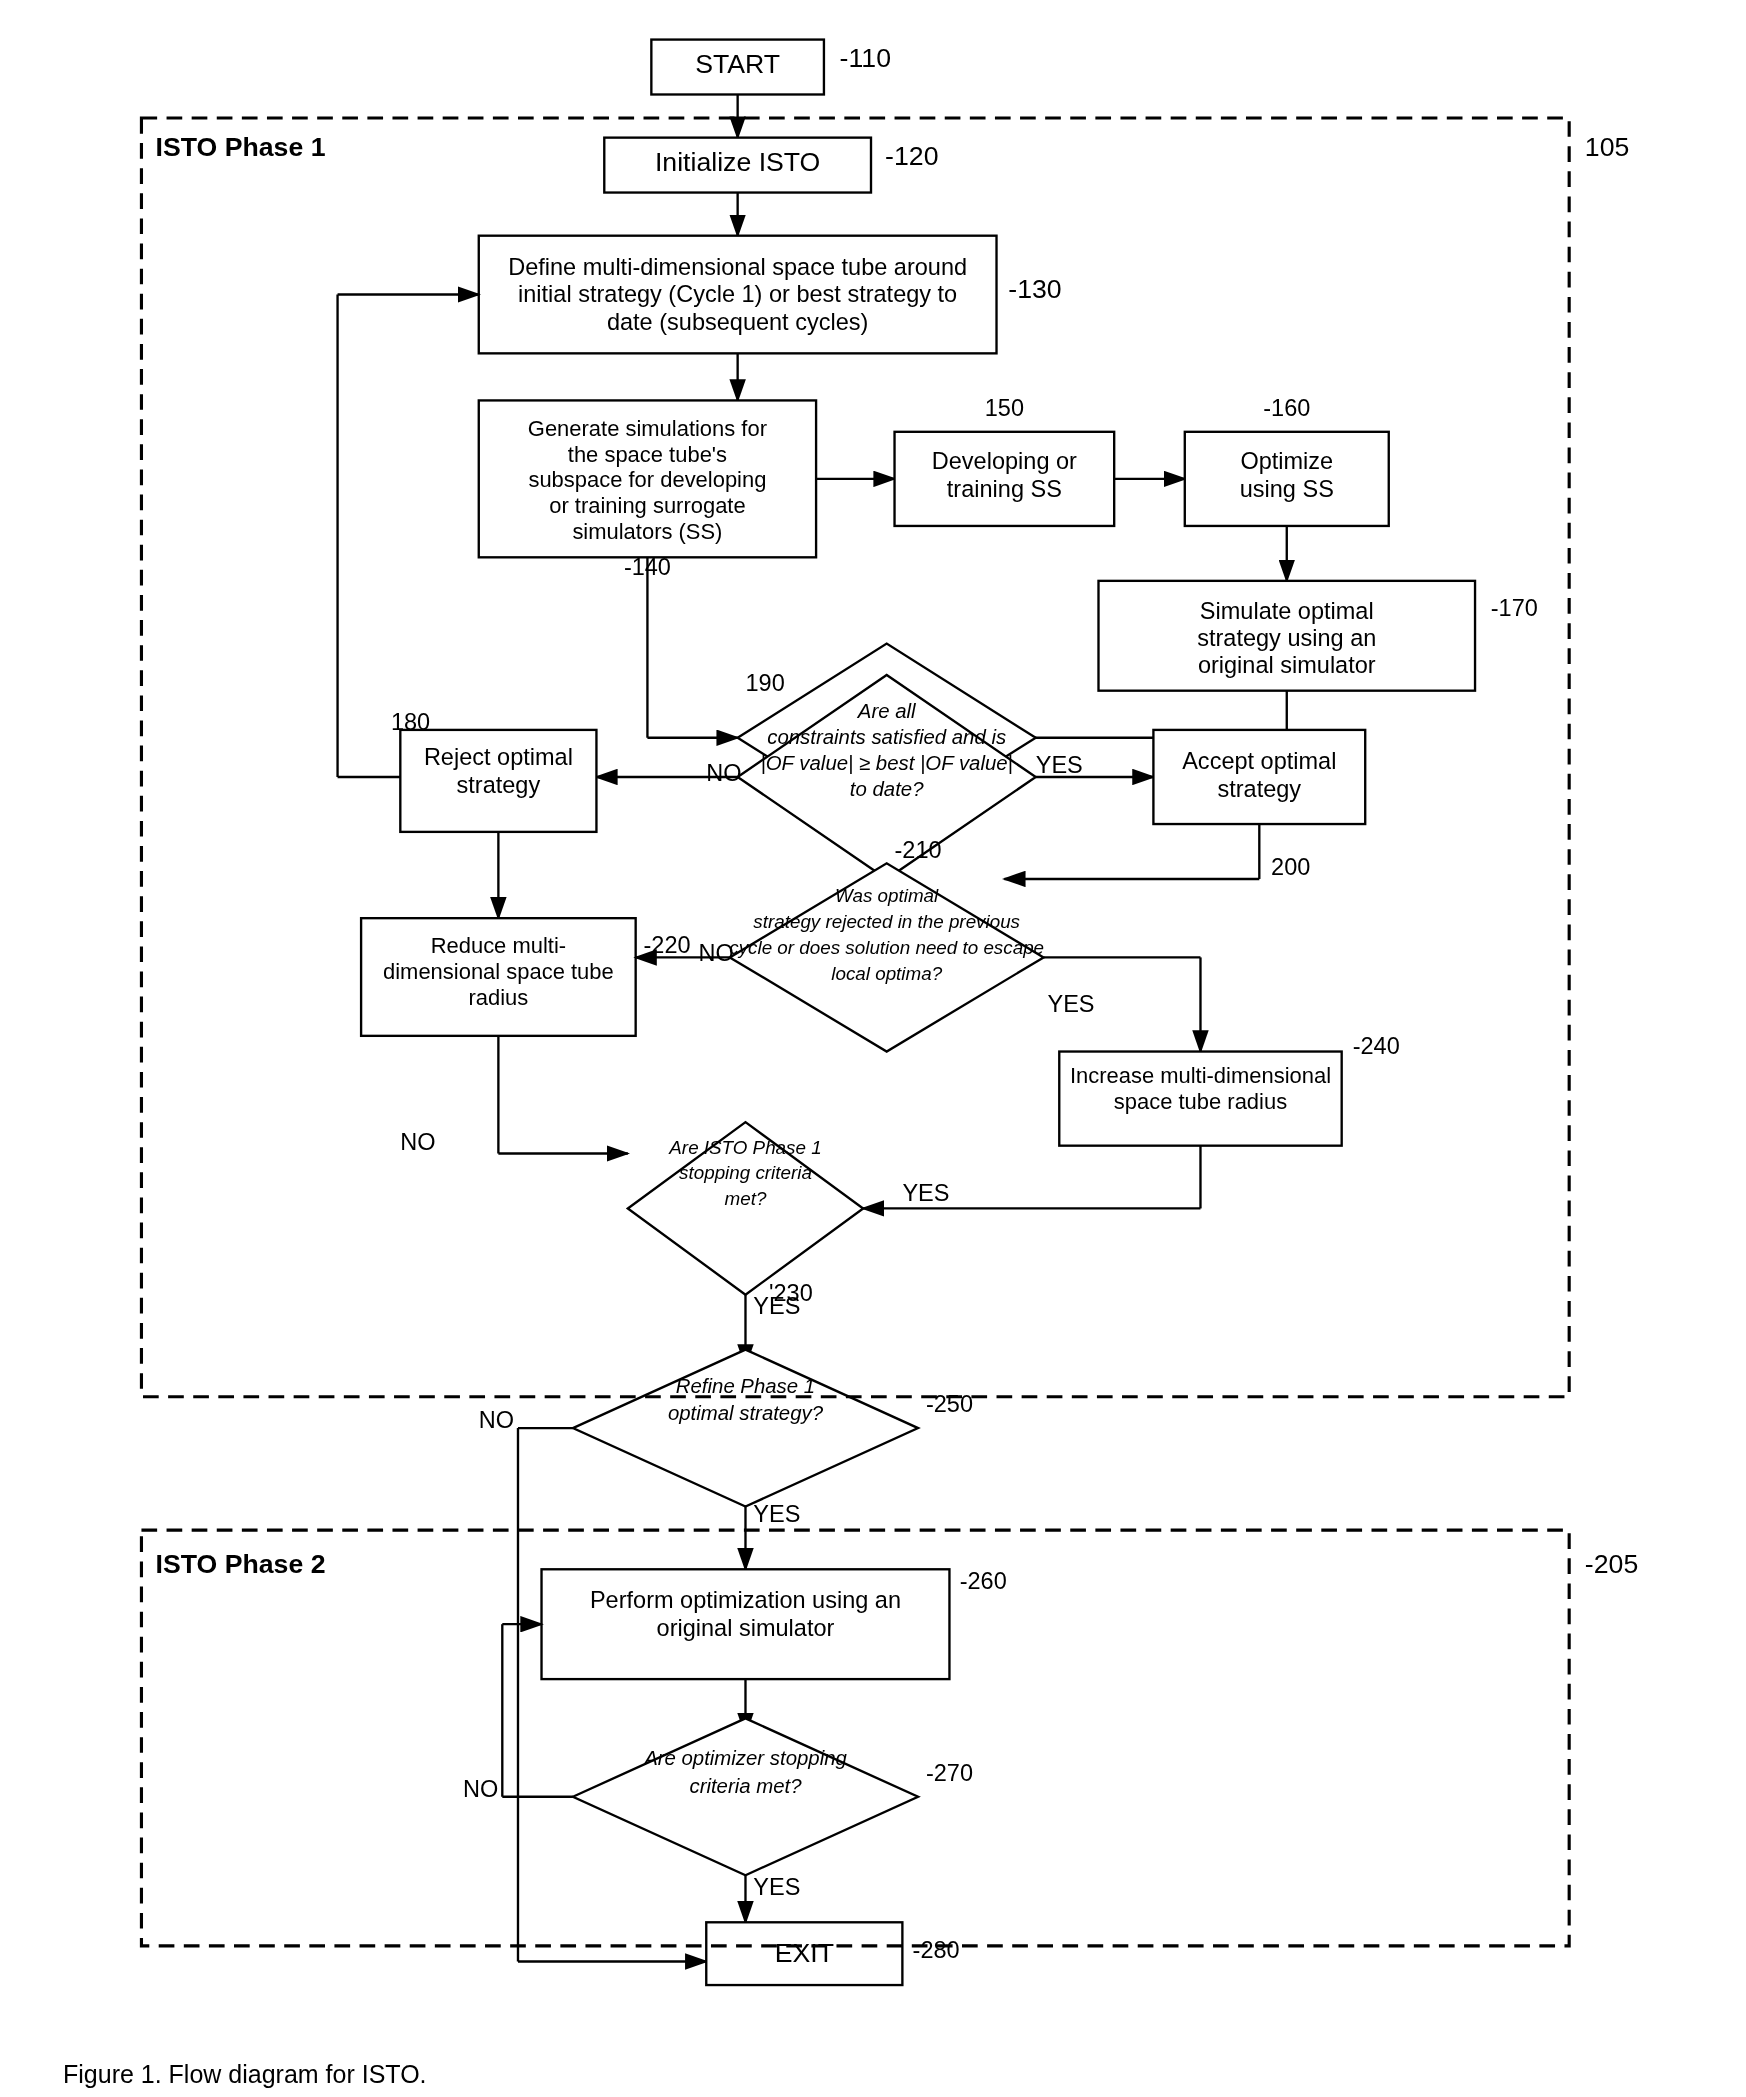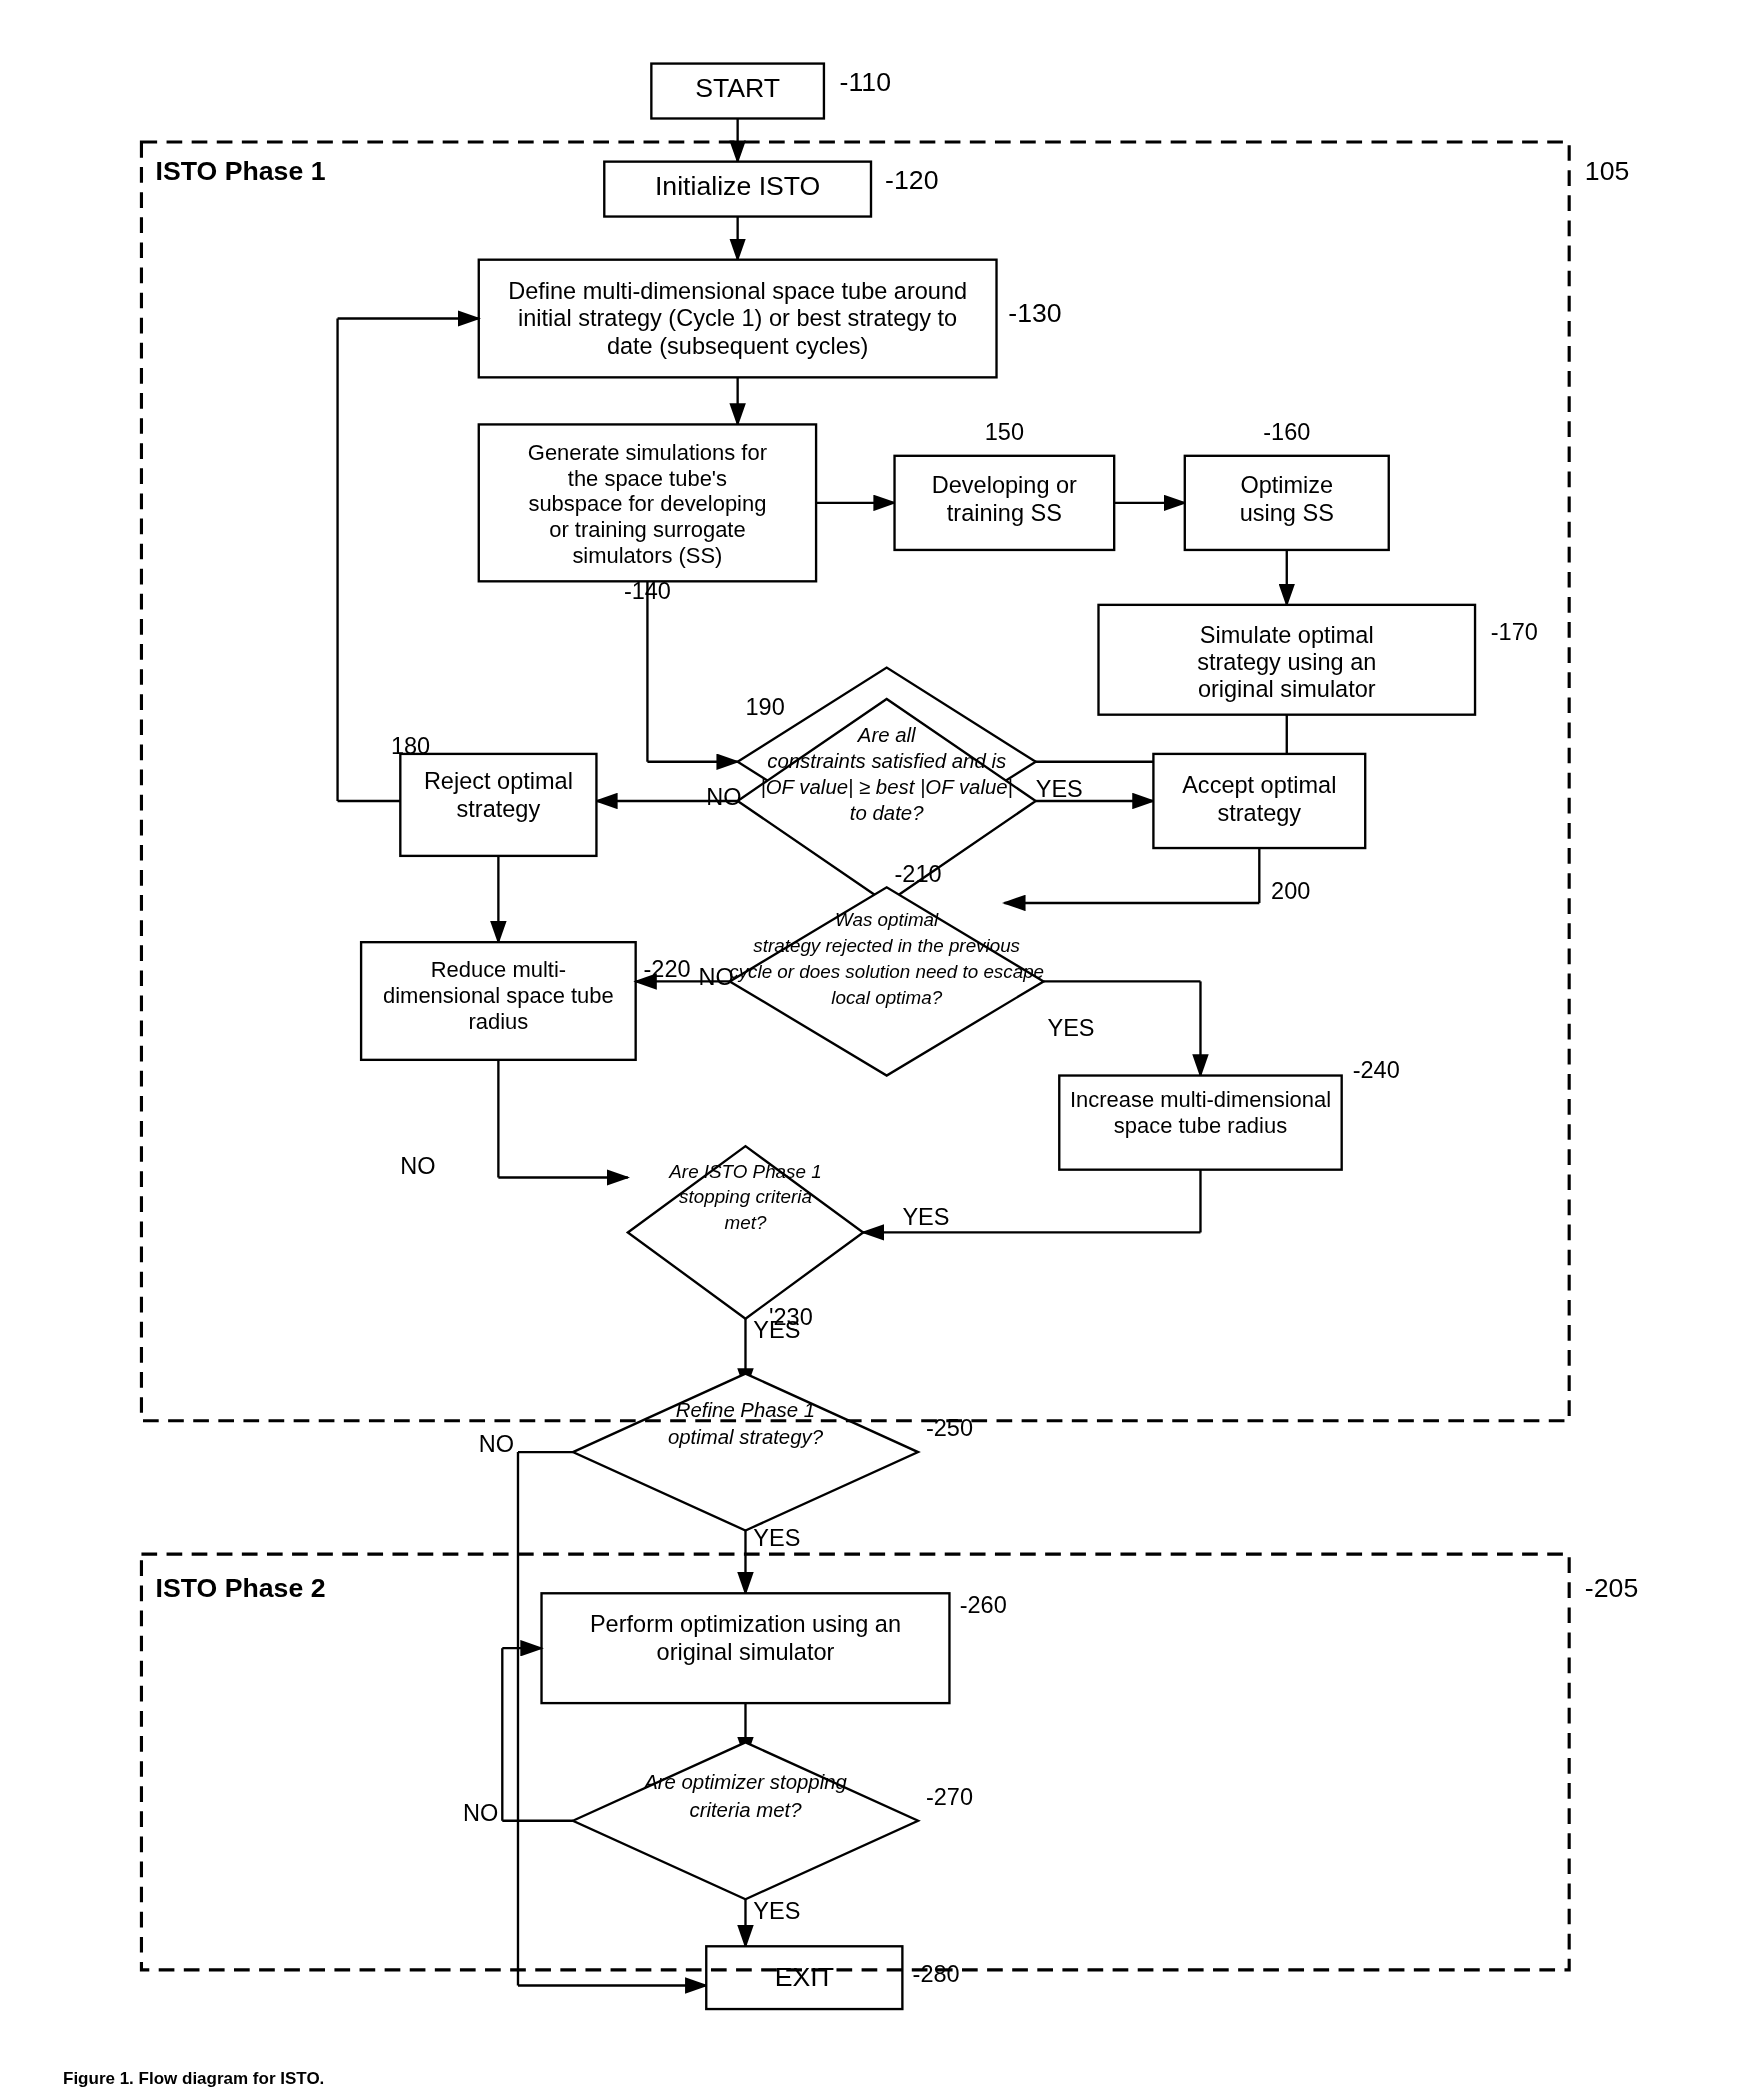--- a/index.html
+++ b/index.html
@@ -6,38 +6,37 @@
     body {
       background: #fff;
       font-family: Arial, sans-serif;
       width: 1747px;
       height: 2097px;
       overflow: hidden;
       position: relative;
     }
     .diagram-container {
       position: absolute;
-      top: 40px;
+      top: 16px;
       left: 63px;
       width: 1616px;
       height: 2024px;
     }
     
     svg {
       position: absolute;
       top: 0; left: 0;
       width: 100%; height: 100%;
     }
     .figure-caption {
       position: absolute;
       bottom: 7.8px;
       left: 63px;
-      font-size: 17px;
+      font-size: 25px;
       font-family: Arial, sans-serif;
-      font-weight: bold;
     }
   </style>
 </head>
 <body>
 
 <div class="diagram-container">
   <svg viewBox="0 0 2060 2580" xmlns="http://www.w3.org/2000/svg">
     <defs>
       <marker id="arrow" markerWidth="10" markerHeight="7" refX="9" refY="3.5" orient="auto">
         <polygon points="0 0, 10 3.5, 0 7" fill="#000"></polygon>

